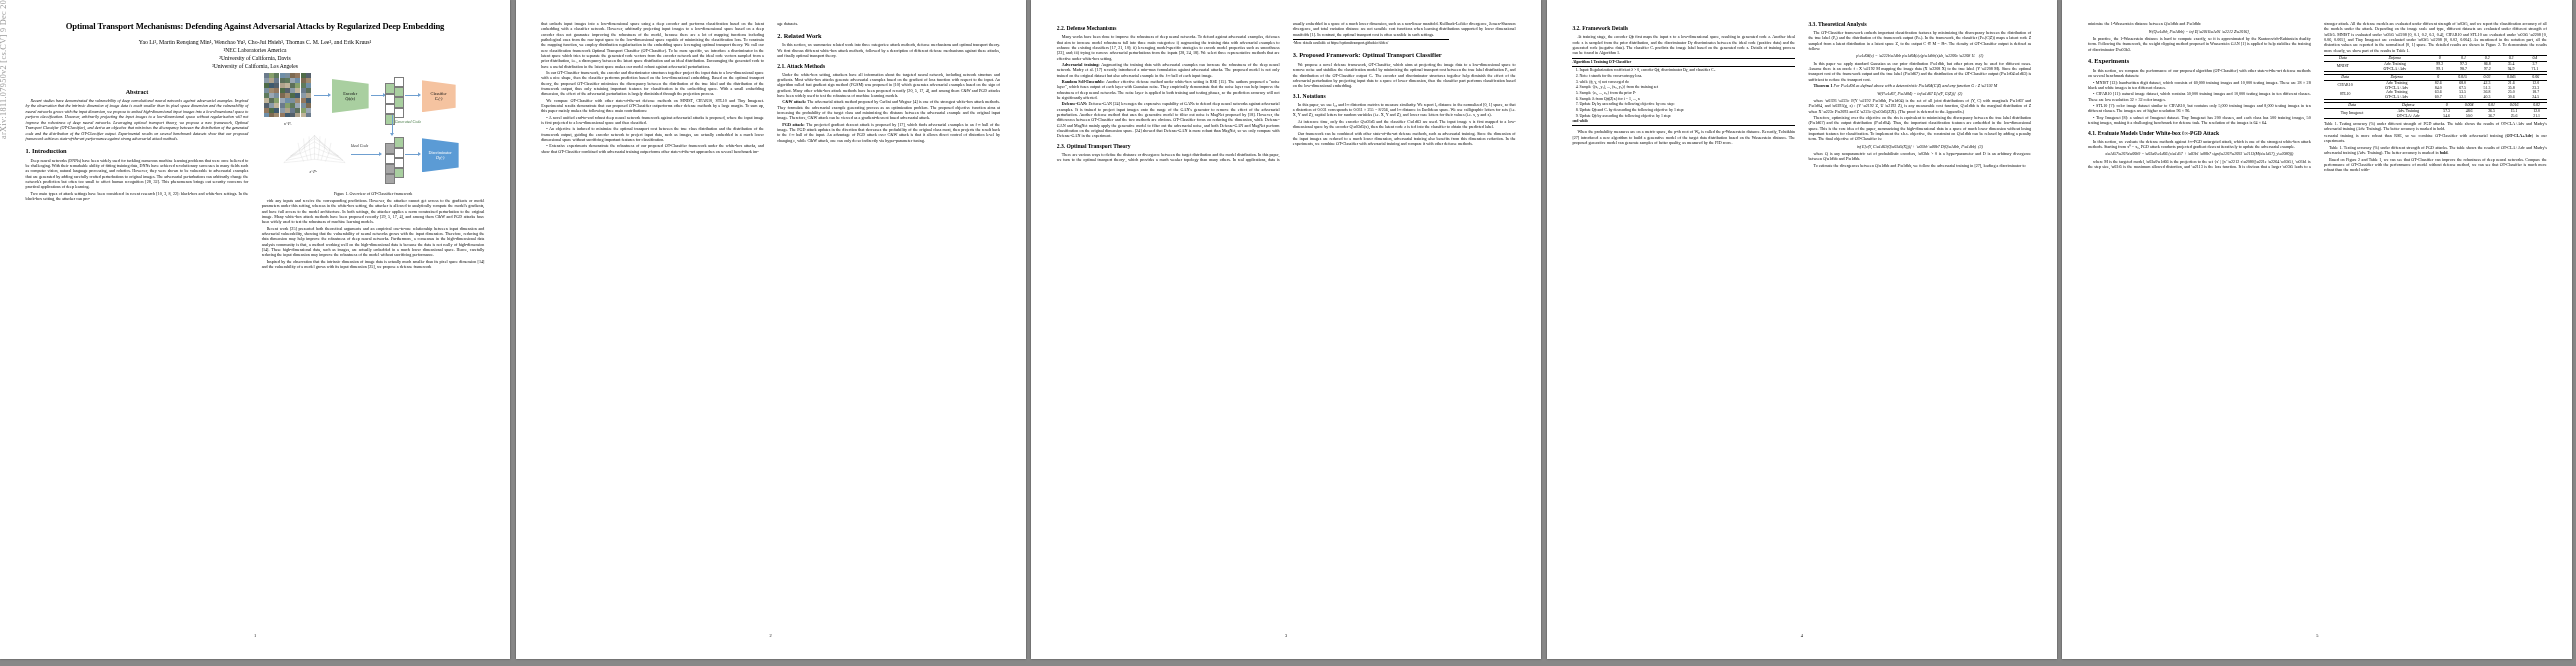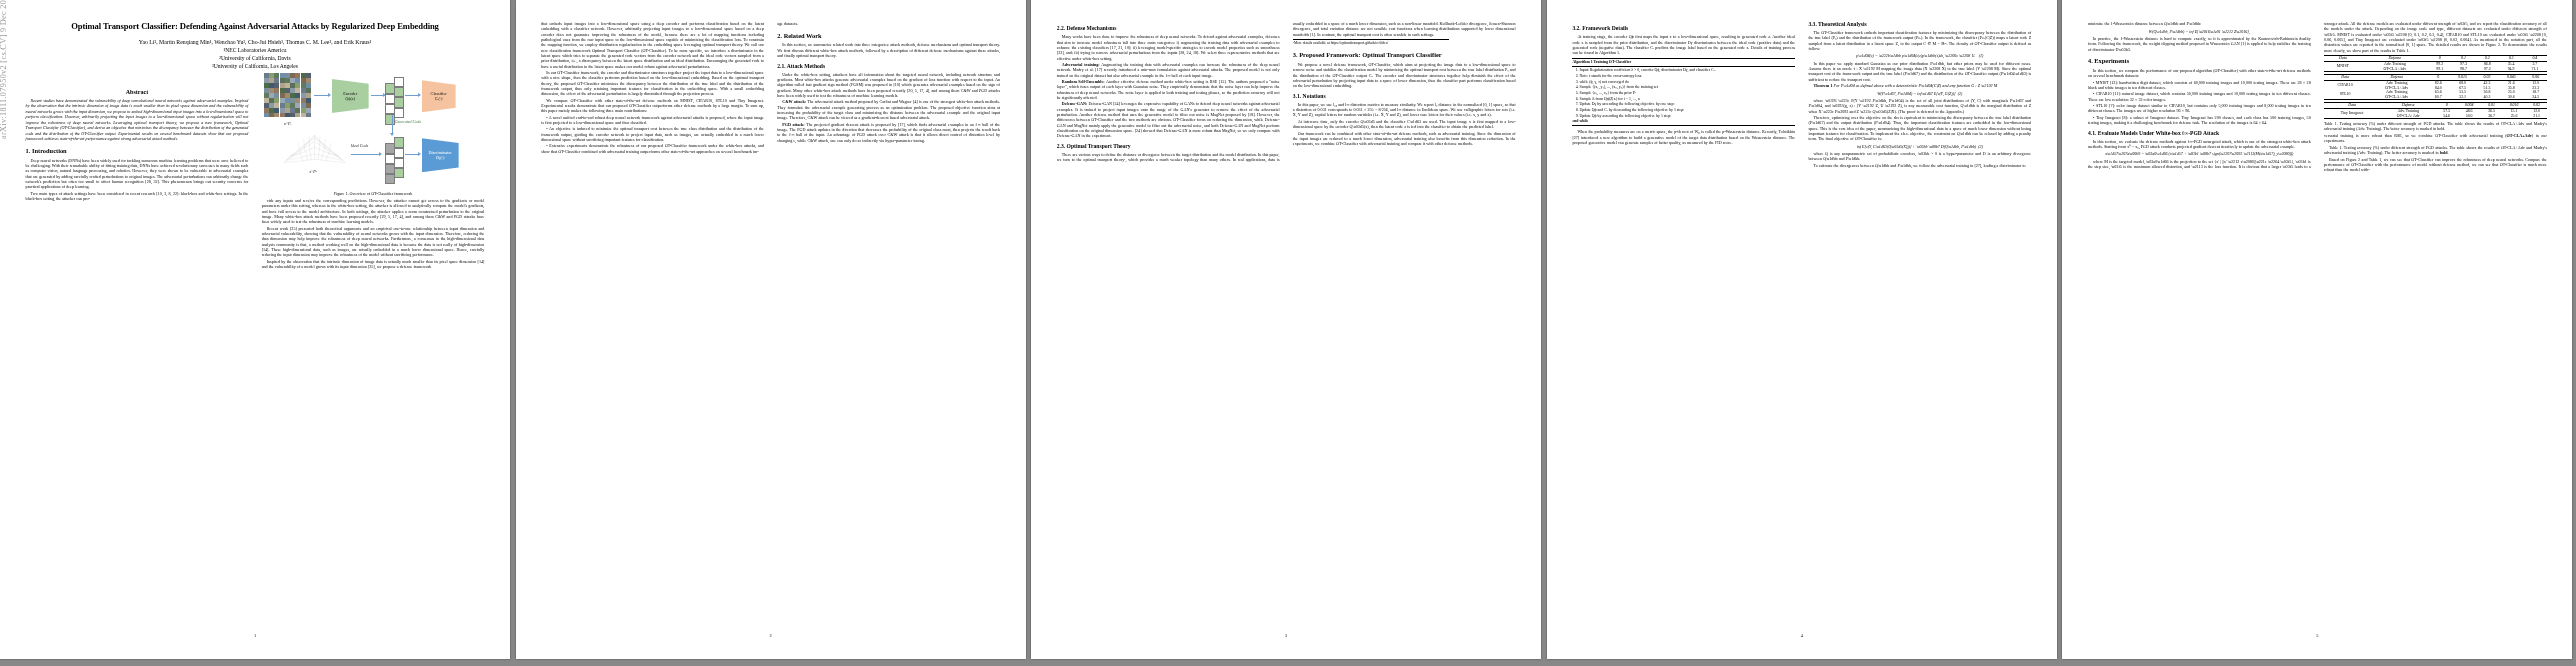--- a/index.html
+++ b/index.html
@@ -69,21 +69,21 @@
 </head>
 <body>
 
 <div class="viewport">
 <div class="pages">
 
   <div class="page">
     <div class="arxiv-stamp">arXiv:1811.07950v2  [cs.CV]  9 Dec 2018</div>
     <div class="page-inner">
       <div class="cols">
-        <h1 class="title">Optimal Transport Classifier: Defending Against Adversarial Attacks by Regularized Deep Embedding</h1>
+        <h1 class="title">Optimal Transport Mechanisms: Defending Against Adversarial Attacks by Regularized Deep Embedding</h1>
         <div class="authors">Yao Li², Martin Renqiang Min¹, Wenchao Yu³, Cho-Jui Hsieh³, Thomas C. M. Lee², and Erik Kruus¹</div>
         <div class="affil">¹NEC Laboratories America</div>
         <div class="affil">²University of California, Davis</div>
         <div class="affil">³University of California, Los Angeles</div>
         <div style="height:14.5px;"></div>
 
         <h2 class="abs-head">Abstract</h2>
         <p class="abs">Recent studies have demonstrated the vulnerability of deep convolutional neural networks against adversarial examples. Inspired by the observation that the intrinsic dimension of image data is much smaller than its pixel space dimension and the vulnerability of neural networks grows with the input dimension, we propose to embed high-dimensional input images into a low-dimensional space to perform classification. However, arbitrarily projecting the input images to a low-dimensional space without regularization will not improve the robustness of deep neural networks. Leveraging optimal transport theory, we propose a new framework, Optimal Transport Classifier (OT-Classifier), and derive an objective that minimizes the discrepancy between the distribution of the generated code and the distribution of the OT-Classifier output. Experimental results on several benchmark datasets show that our proposed framework achieves state-of-the-art performance against strong adversarial attack methods.</p>
 
         <h2 class="sec">1. Introduction</h2>

